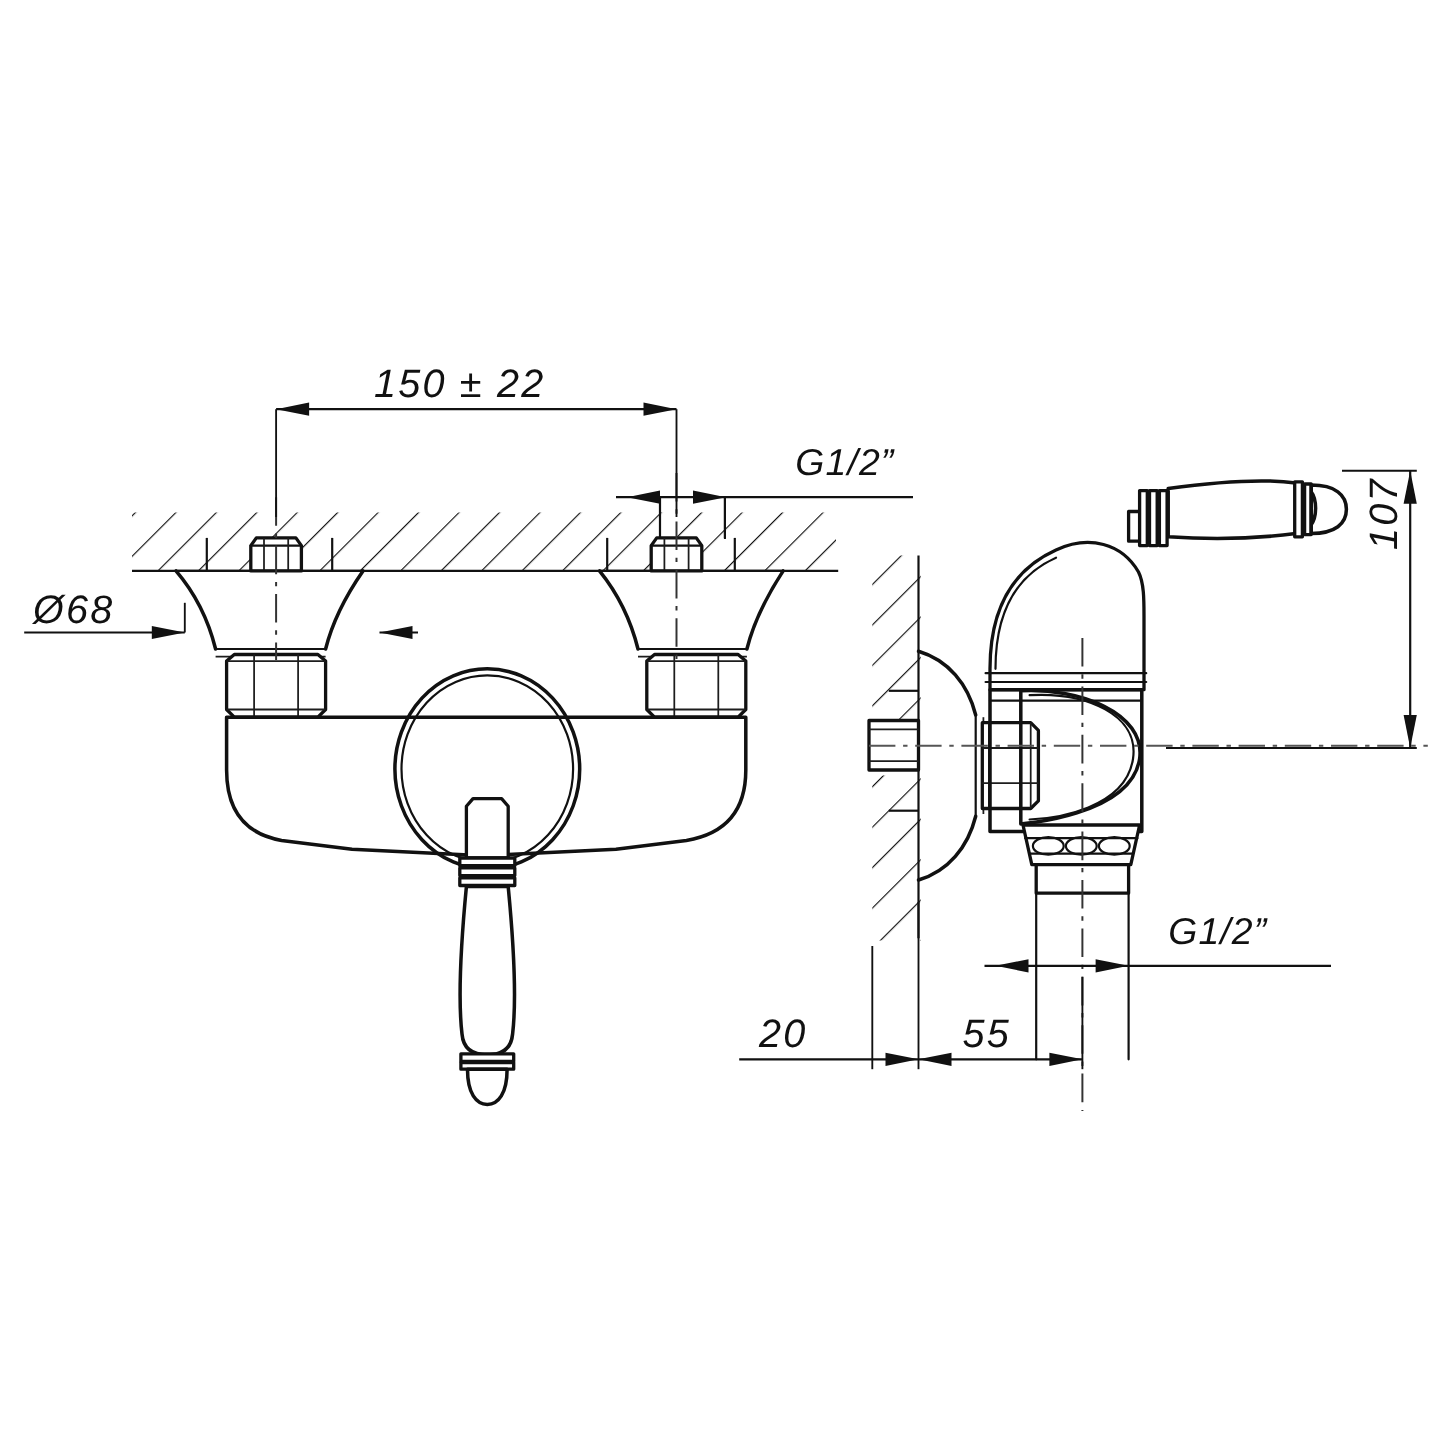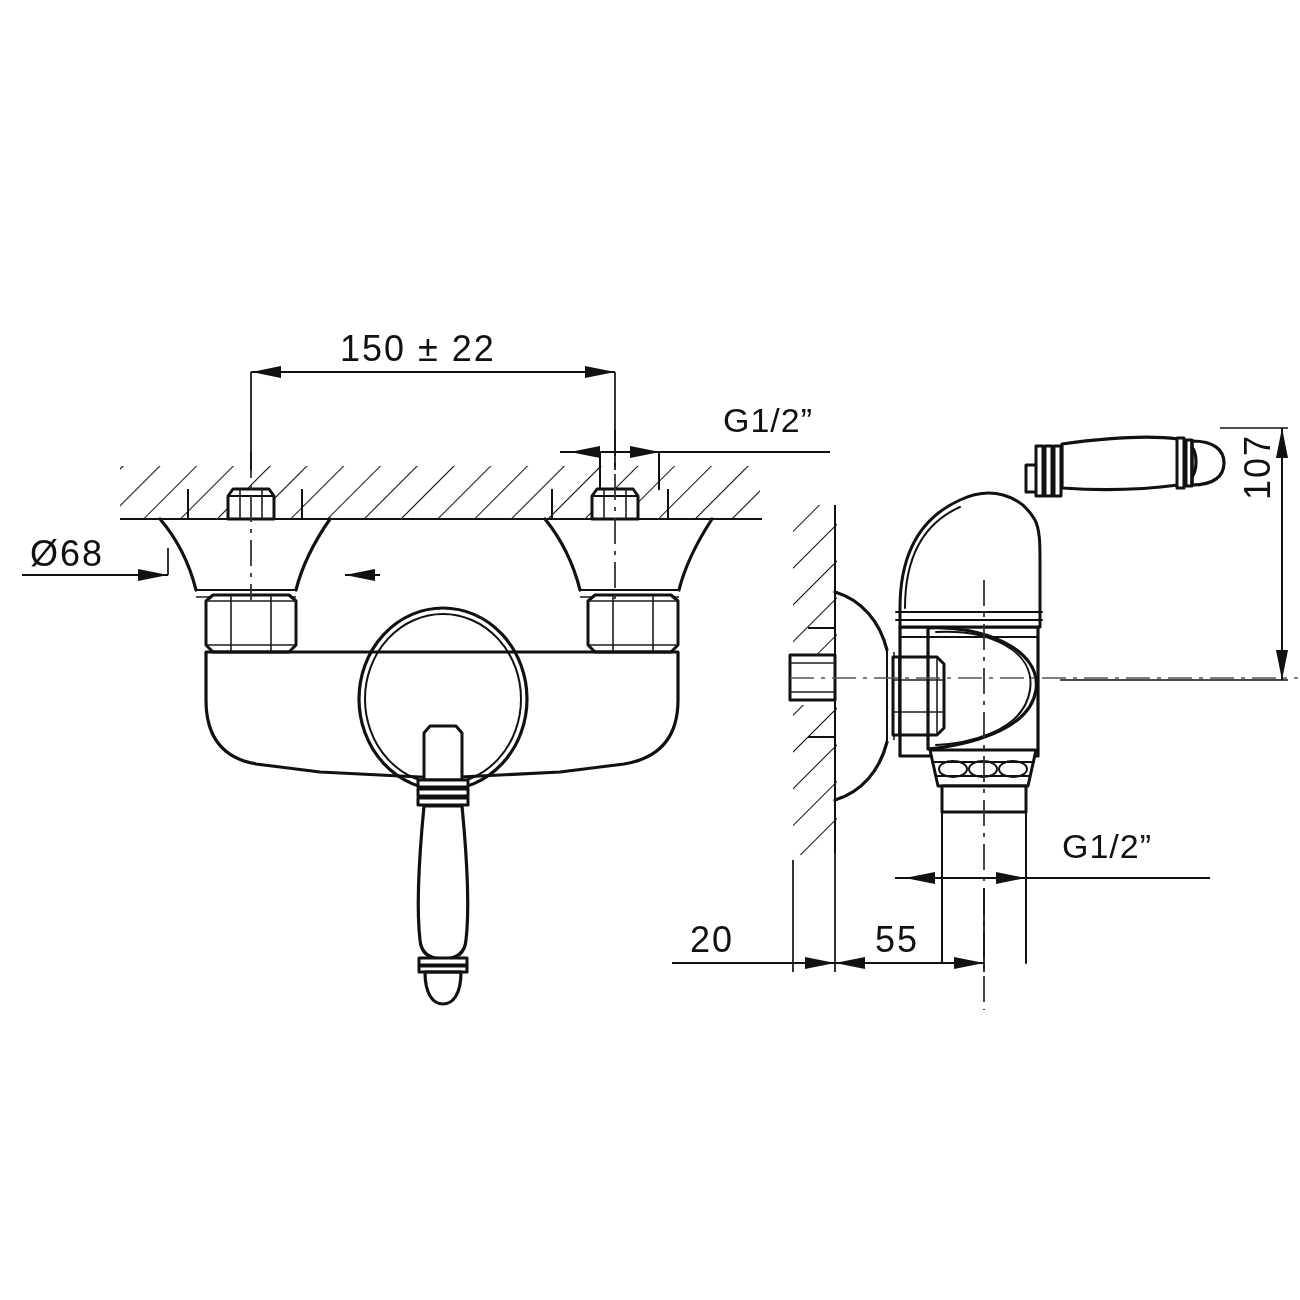--- a/index.html
+++ b/index.html
@@ -2,21 +2,21 @@
 <html><head>
 <meta charset="utf-8">
 <title>Technical Drawing</title>
 <style>
   html,body{margin:0;padding:0;background:#ffffff;}
   body{
     width:1300px;height:1300px;overflow:hidden;
     font-family:"Liberation Sans", sans-serif;
     color:#1a1a1a;
   }
-  #sheet{position:relative;width:1300px;height:1300px;background:#ffffff;}
+  #sheet{position:relative;width:1300px;height:1300px;background:#ffffff;font-style:italic;}
   svg#drawing{position:absolute;left:0;top:0;width:1300px;height:1300px;display:block;}
   .dimtext{
     font-family:"Liberation Sans", sans-serif;
     font-size:36px;
     letter-spacing:2px;
     fill:#111111;
   }
   .dimtext-sm{
     font-family:"Liberation Sans", sans-serif;
     font-size:34px;

